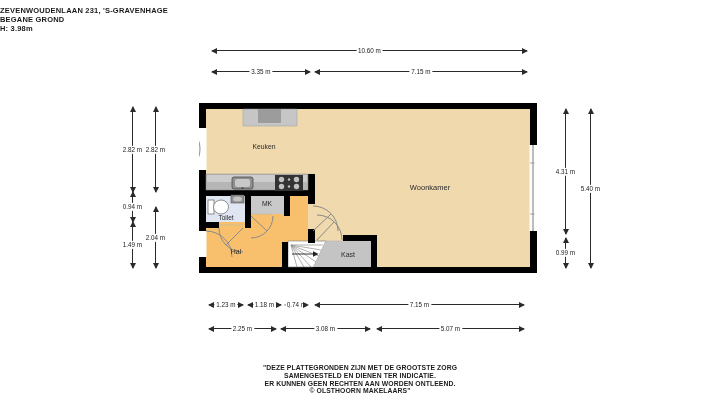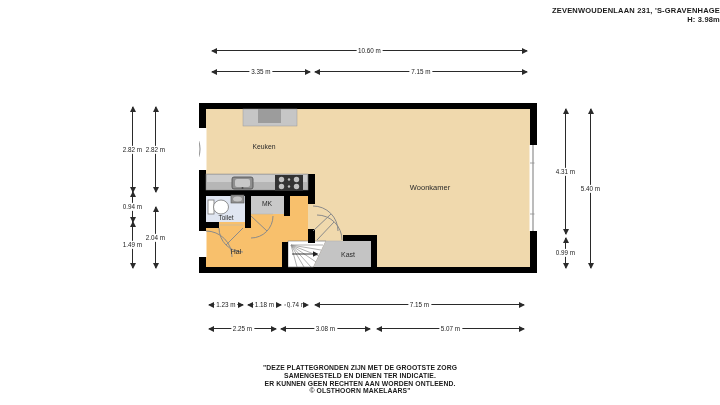--- a/index.html
+++ b/index.html
@@ -1,19 +1,19 @@
 <!DOCTYPE html>
 <html><head>
 <meta charset="utf-8">
 <style>
   html,body{margin:0;padding:0;background:#fff;}
   #canvas{position:relative;width:720px;height:405px;background:#ffffff;overflow:hidden;
           font-family:"Liberation Sans",sans-serif;}
   
-  .hdr{position:absolute;left:0;top:6px;width:720px;text-align:right;
+  .hdr{position:absolute;left:0;top:6px;width:720px;text-align:left;
        font-size:7.5px;font-weight:bold;color:#1a1a1a;line-height:9.2px;letter-spacing:.2px;}
   .ftr{position:absolute;left:0;top:364px;width:720px;text-align:center;
        font-size:6.8px;font-weight:bold;color:#1a1a1a;line-height:7.8px;letter-spacing:.1px;}
   
   .dimh{position:absolute;height:0;border-top:1px solid #2a2a2a;}
   .dimh::before{content:"";position:absolute;left:-1px;top:-3.5px;
        border-top:3px solid transparent;border-bottom:3px solid transparent;border-right:6px solid #2a2a2a;}
   .dimh::after{content:"";position:absolute;right:-1px;top:-3.5px;
        border-top:3px solid transparent;border-bottom:3px solid transparent;border-left:6px solid #2a2a2a;}
   .dimh>span{position:absolute;left:50%;top:-0.5px;transform:translate(-50%,-50%);
@@ -28,20 +28,21 @@
   .plan{position:absolute;left:199px;top:103px;width:338px;height:170px;}
   .roomlabel{fill:#2a2a2a;}
 </style>
 </head>
 <body>
 
 <div id="canvas">
 
   <div class="hdr">
     <div>ZEVENWOUDENLAAN 231, 'S-GRAVENHAGE</div>
+    <div>BEGANE GROND</div>
     <div>H: 3.98m</div>
   </div>
 
   <div class="dimh" style="left:212px;top:50px;width:315px">
       <span>10.60 m</span>
     </div>
   <div class="dimh" style="left:212px;top:71px;width:98px">
       <span>3.35 m</span>
     </div>
   <div class="dimh" style="left:315px;top:71px;width:212px">

